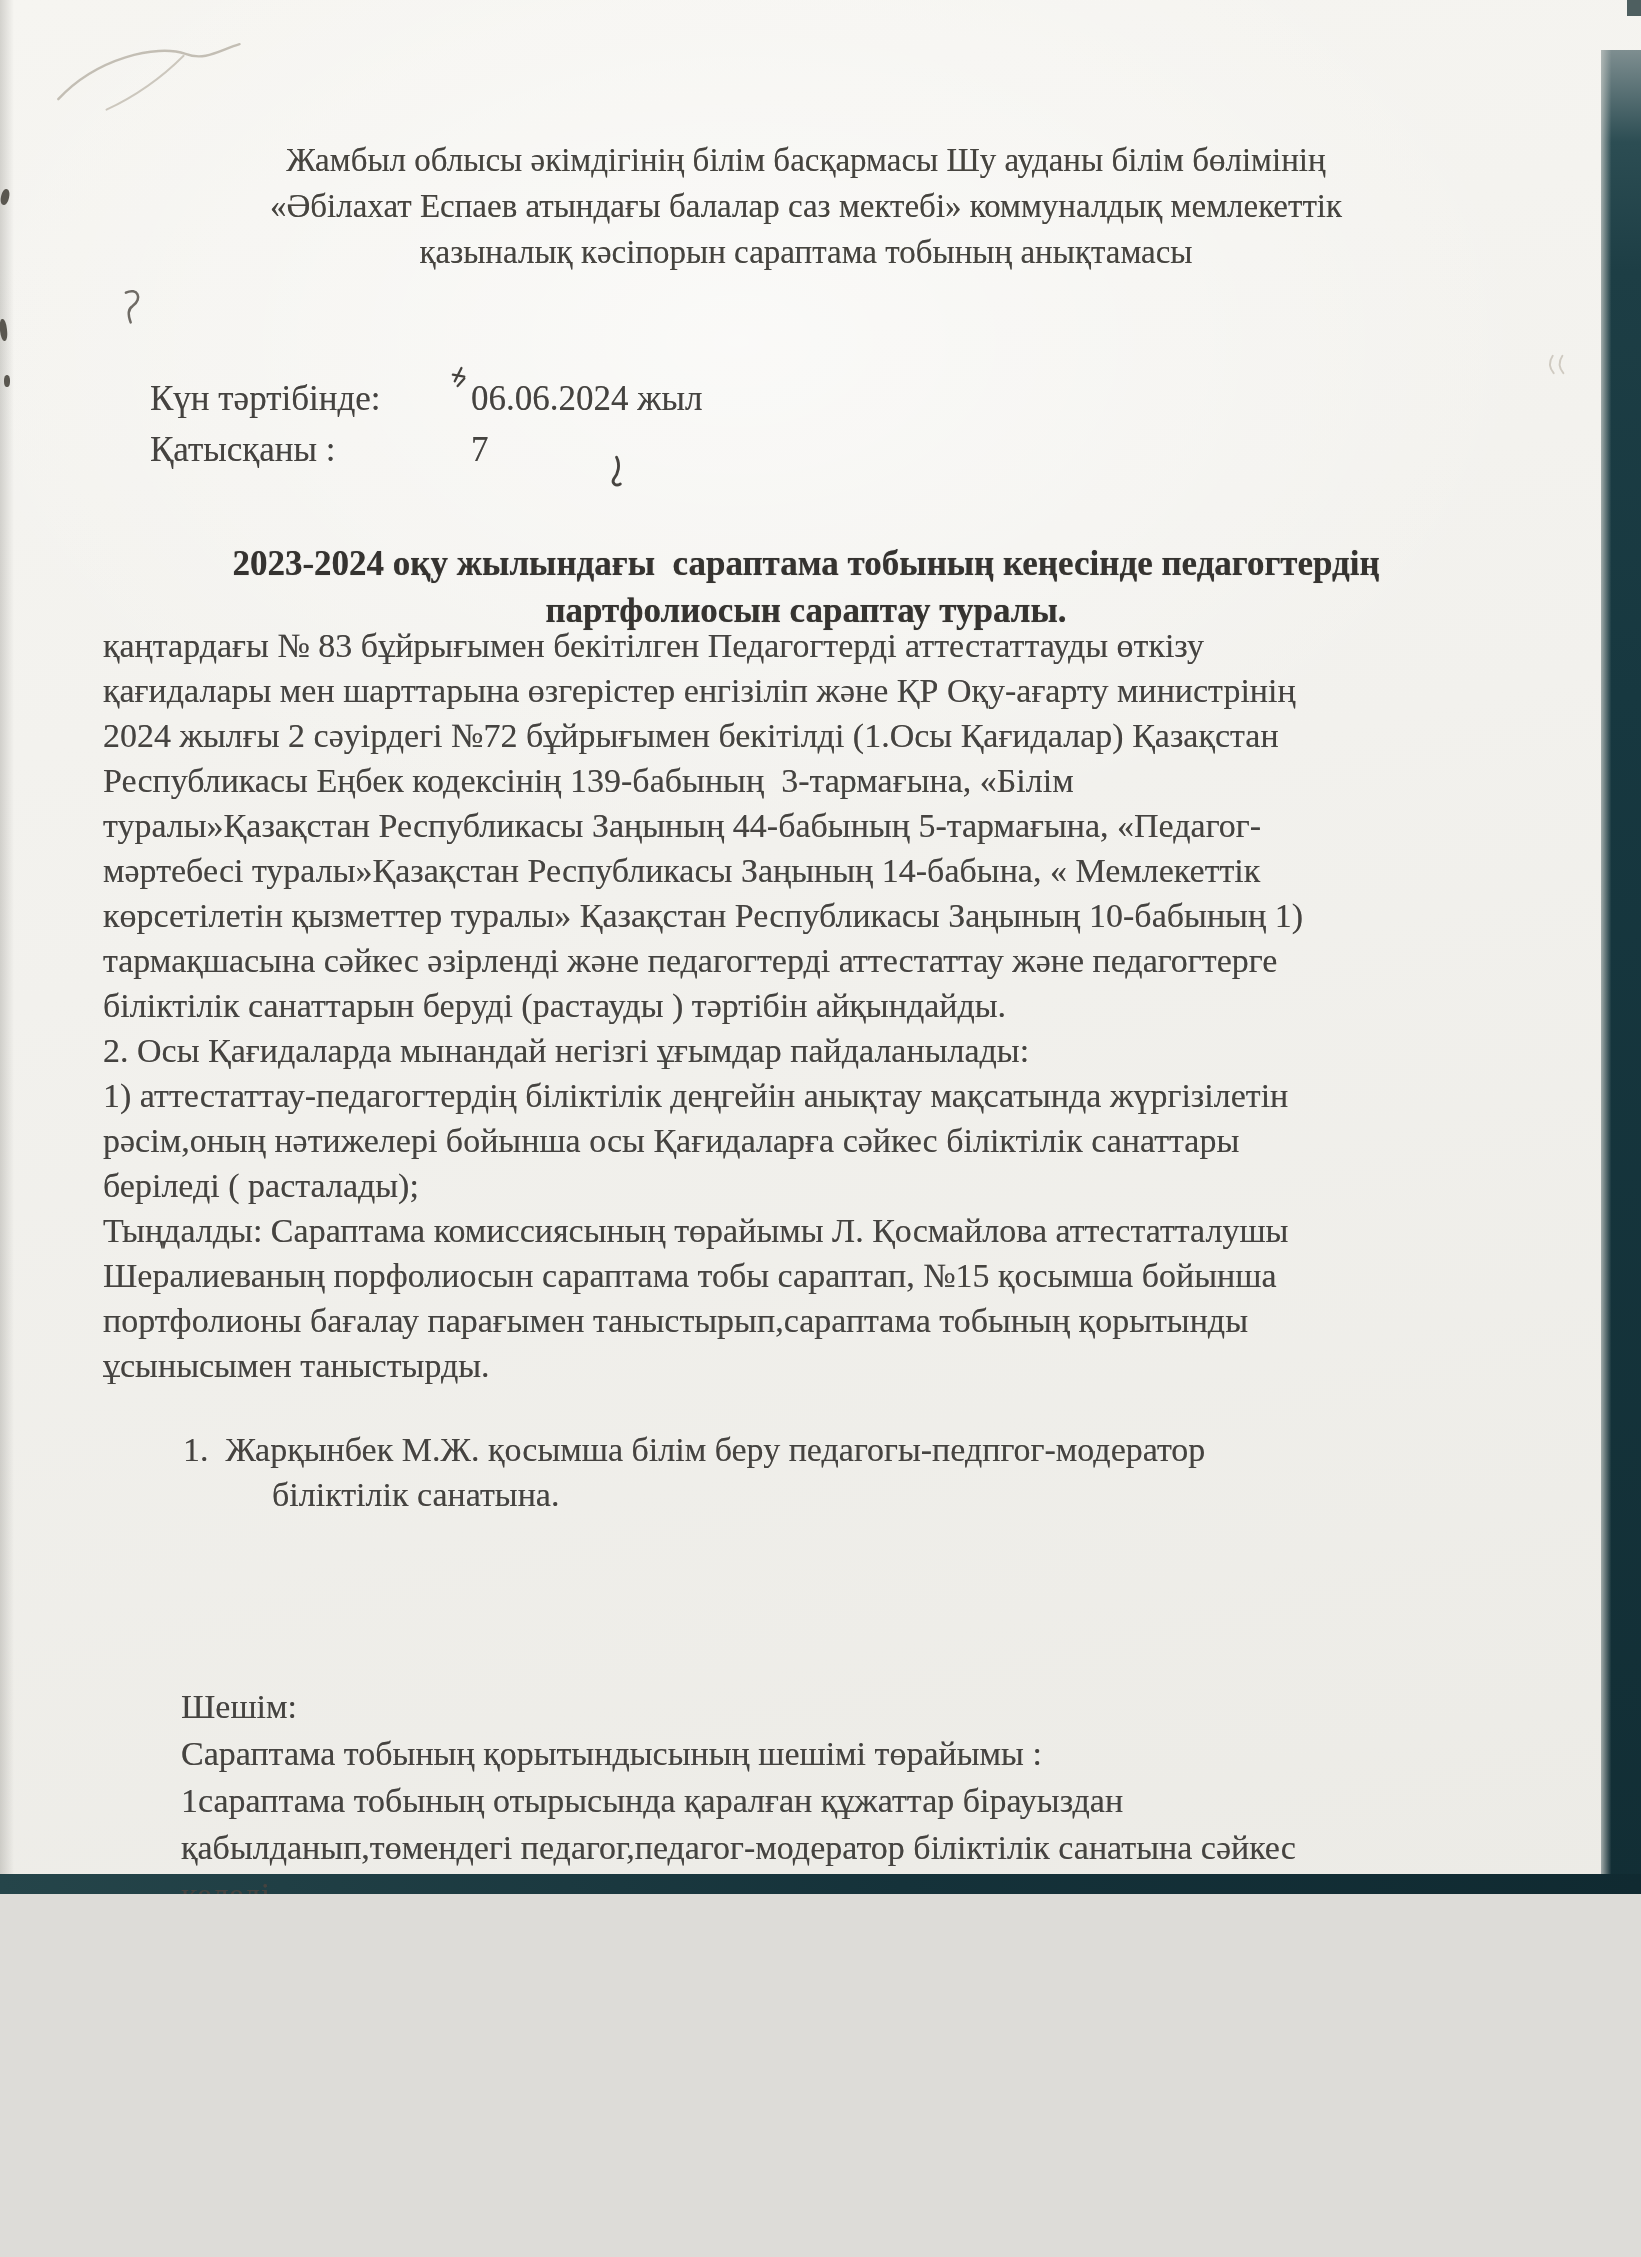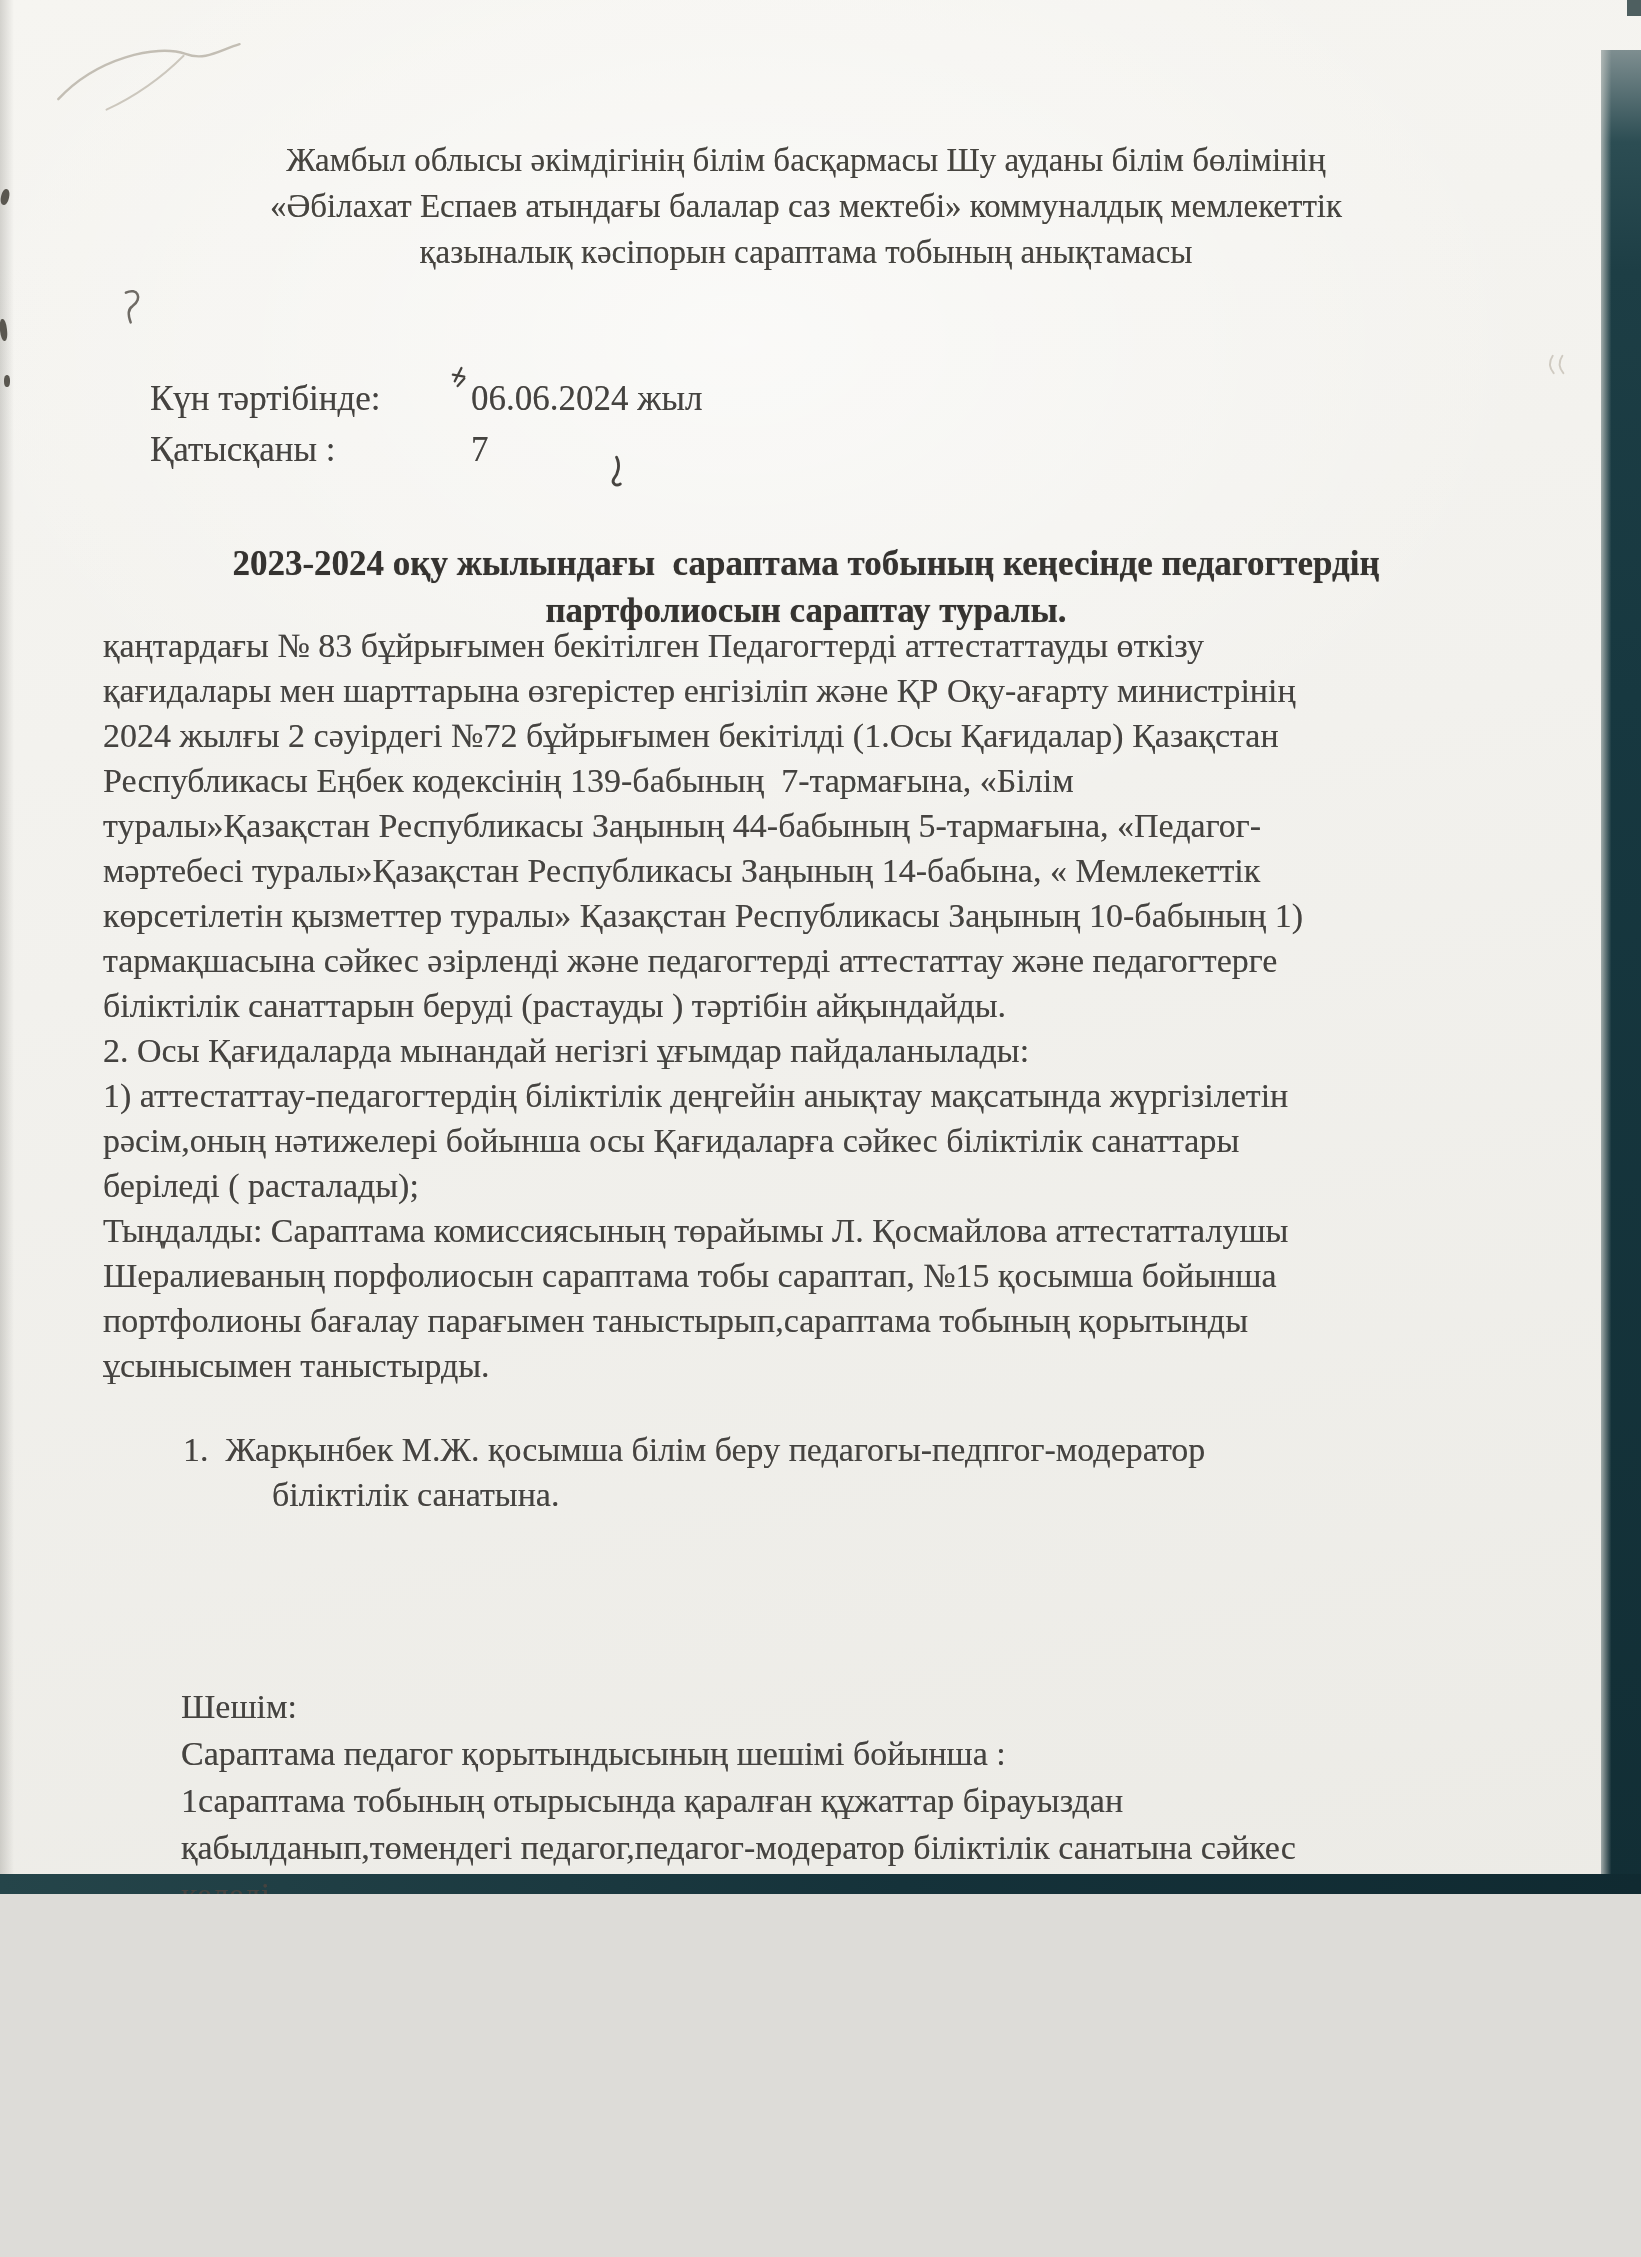--- a/index.html
+++ b/index.html
@@ -121,42 +121,42 @@
 
   <div class="title">
       <div class="line">2023-2024 оқу жылындағы  сараптама тобының кеңесінде педагогтердің</div>
       <div class="line">партфолиосын сараптау туралы.</div>
     </div>
 
   <div class="body-text">
       <div class="line">қаңтардағы № 83 бұйрығымен бекітілген Педагогтерді аттестаттауды өткізу</div>
       <div class="line">қағидалары мен шарттарына өзгерістер енгізіліп және ҚР Оқу-ағарту министрінің</div>
       <div class="line">2024 жылғы 2 сәуірдегі №72 бұйрығымен бекітілді (1.Осы Қағидалар) Қазақстан</div>
-      <div class="line">Республикасы Еңбек кодексінің 139-бабының  7-тармағына, «Білім</div>
+      <div class="line">Республикасы Еңбек кодексінің 139-бабының  3-тармағына, «Білім</div>
       <div class="line">туралы»Қазақстан Республикасы Заңының 44-бабының 5-тармағына, «Педагог-</div>
       <div class="line">мәртебесі туралы»Қазақстан Республикасы Заңының 14-бабына, « Мемлекеттік</div>
       <div class="line">көрсетілетін қызметтер туралы» Қазақстан Республикасы Заңының 10-бабының 1)</div>
       <div class="line">тармақшасына сәйкес әзірленді және педагогтерді аттестаттау және педагогтерге</div>
       <div class="line">біліктілік санаттарын беруді (растауды ) тәртібін айқындайды.</div>
       <div class="line">2. Осы Қағидаларда мынандай негізгі ұғымдар пайдаланылады:</div>
       <div class="line">1) аттестаттау-педагогтердің біліктілік деңгейін анықтау мақсатында жүргізілетін</div>
       <div class="line">рәсім,оның нәтижелері бойынша осы Қағидаларға сәйкес біліктілік санаттары</div>
       <div class="line">беріледі ( расталады);</div>
       <div class="line">Тыңдалды: Сараптама комиссиясының төрайымы Л. Қосмайлова аттестатталушы</div>
       <div class="line">Шералиеваның порфолиосын сараптама тобы сараптап, №15 қосымша бойынша</div>
       <div class="line">портфолионы бағалау парағымен таныстырып,сараптама тобының қорытынды</div>
       <div class="line">ұсынысымен таныстырды.</div>
     </div>
 
   <div class="list-line l1">1.  Жарқынбек М.Ж. қосымша білім беру педагогы-педпгог-модератор</div>
   <div class="list-line l2">біліктілік санатына.</div>
 
   <div class="decision">
       <div class="line">Шешім:</div>
-      <div class="line">Сараптама педагог қорытындысының шешімі бойынша :</div>
+      <div class="line">Сараптама тобының қорытындысының шешімі төрайымы :</div>
       <div class="line">1сараптама тобының отырысында қаралған құжаттар бірауыздан</div>
       <div class="line">қабылданып,төмендегі педагог,педагог-модератор біліктілік санатына сәйкес</div>
       <div class="line">келеді.</div>
       <div class="line">Жарқынбек М.Ж қосымша білім беру педагогы: педагог-модератор</div>
     </div>
 
 </div>
 
 
 </body></html>

